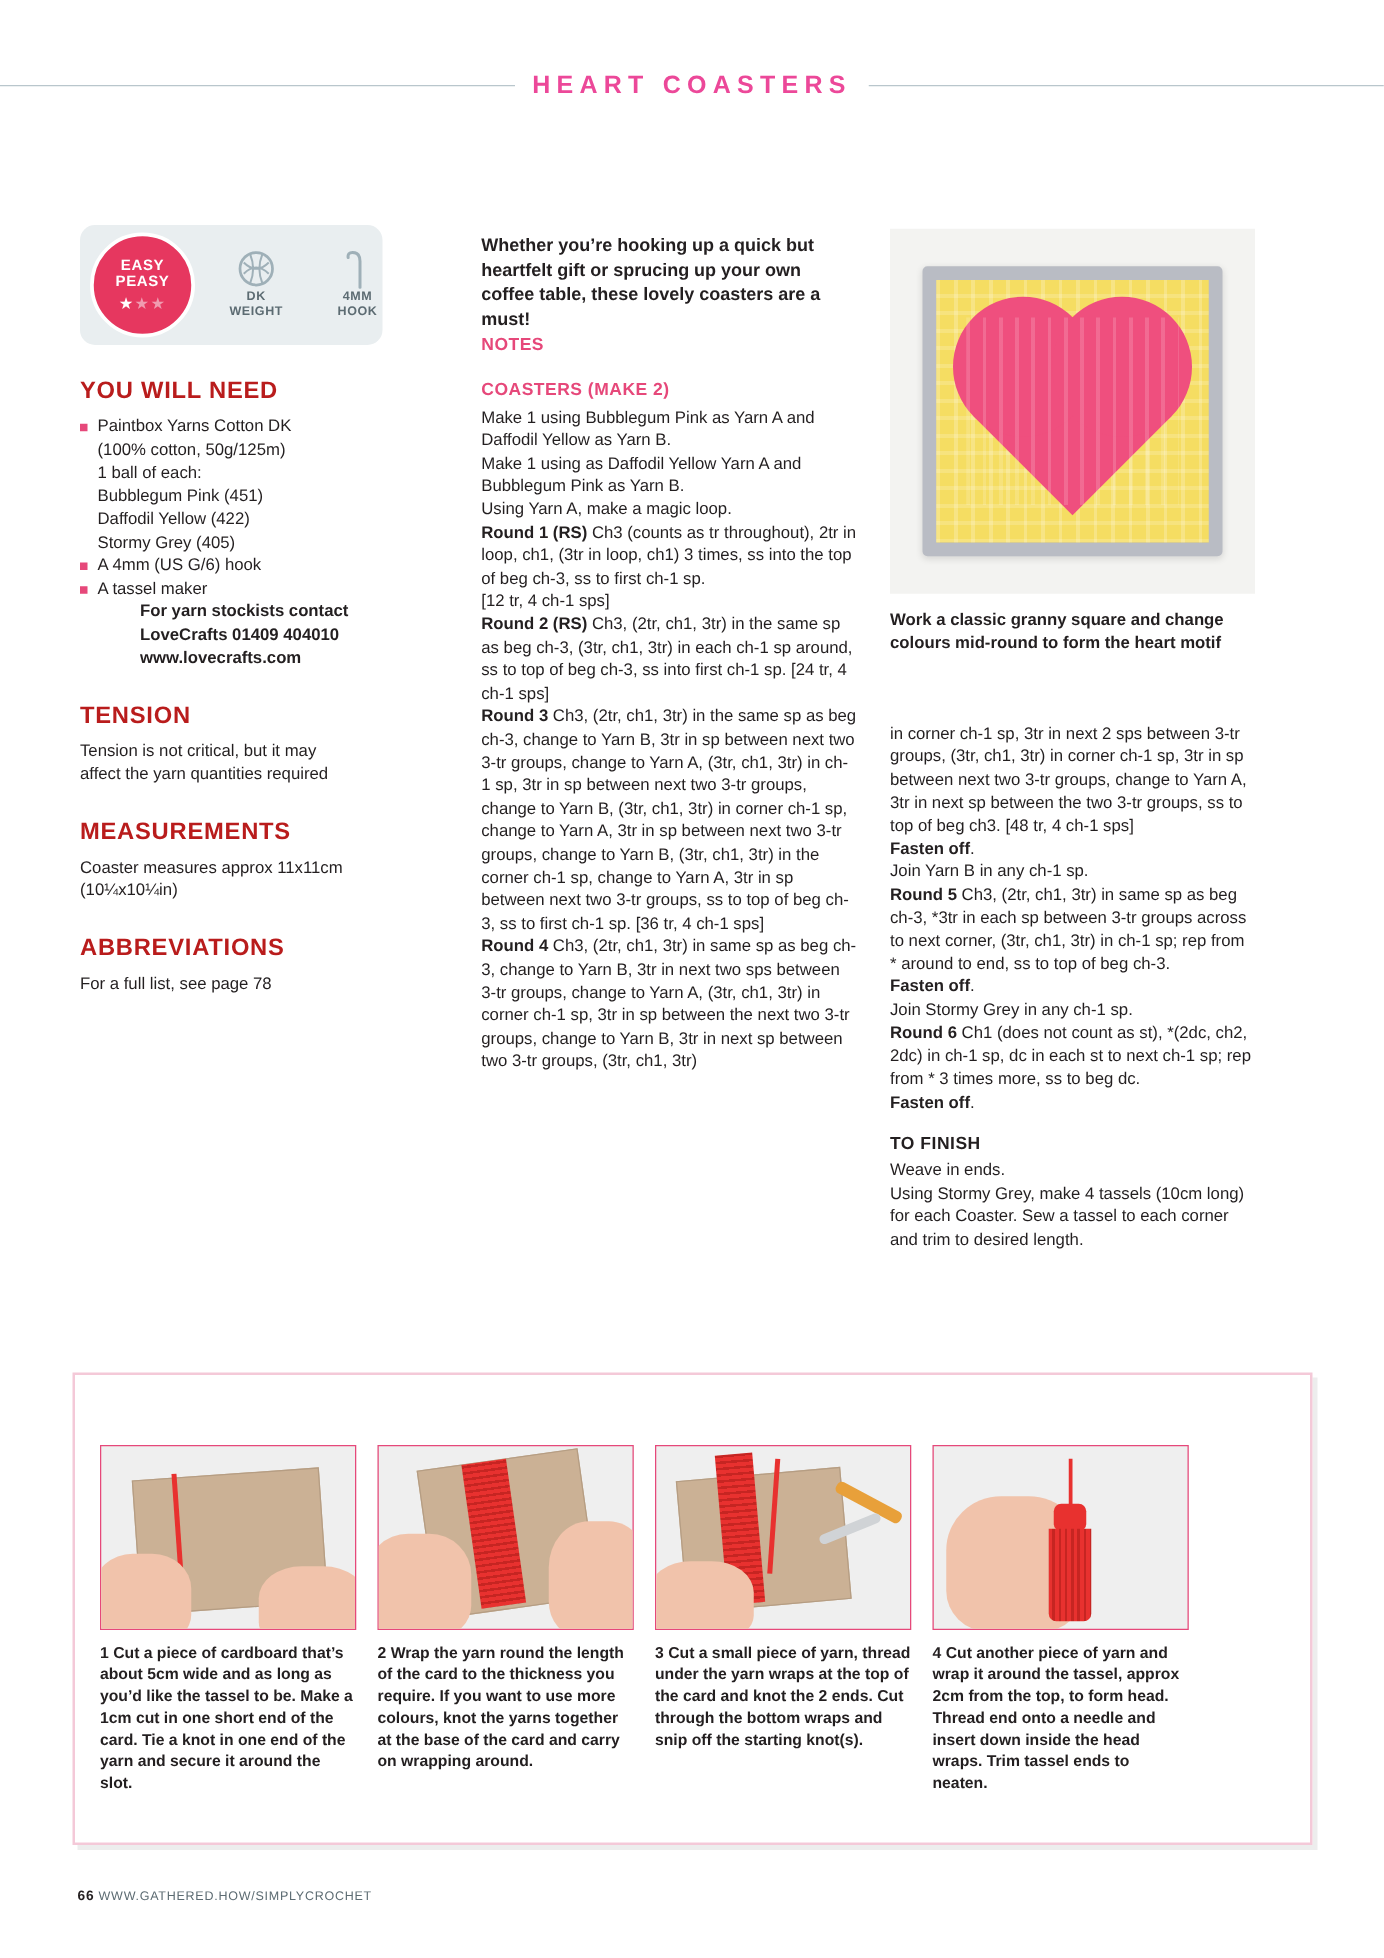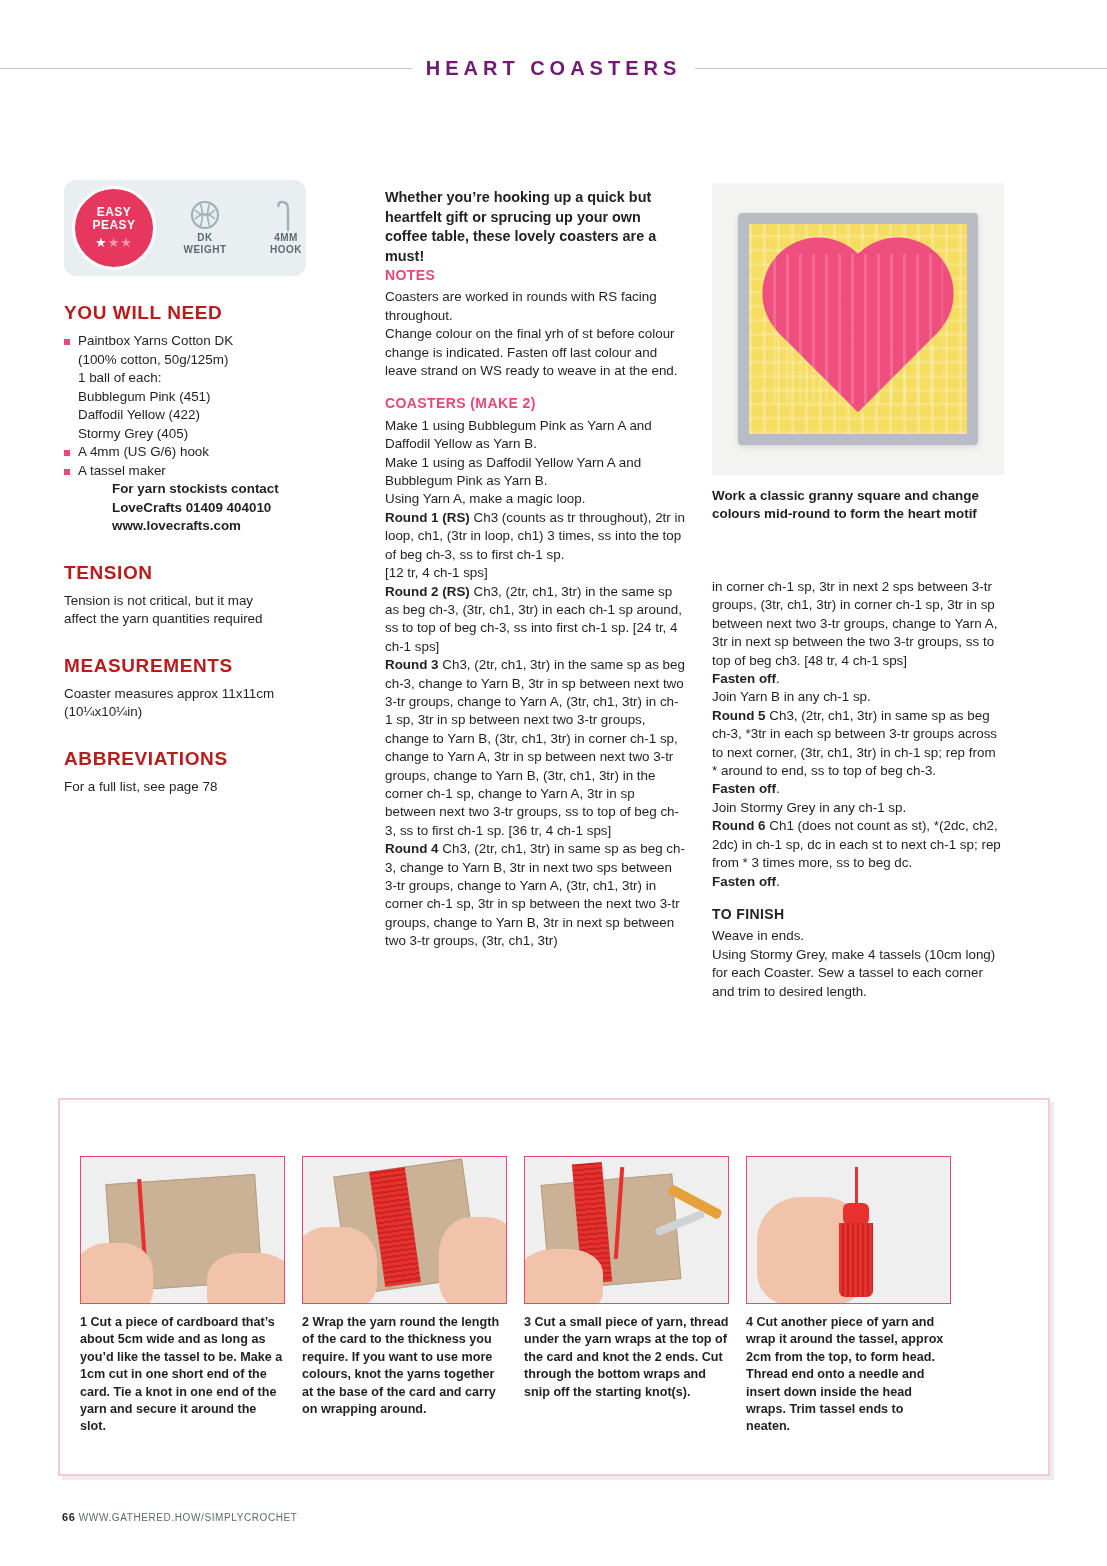--- a/index.html
+++ b/index.html
@@ -28,21 +28,21 @@
   .header-rule {
     flex: 1 1 auto;
     height: 1px;
     background: #b9c6cc;
   }
   .header-rule.left { margin-right: 14px; margin-left: 0; }
   .header-rule.right { margin-left: 14px; margin-right: 0; }
   .header-title {
     font-size: 20px;
     letter-spacing: 5px;
-    color: #701a75;
+    color: #ec4899;
     font-weight: bold;
     white-space: nowrap;
   }
 
   
   .left-col {
     position: absolute;
     left: 64px;
     top: 180px;
     width: 262px;
@@ -345,22 +345,20 @@
   <p>(10¼x10¼in)</p>
 
   <h2 class="section">ABBREVIATIONS</h2>
   <p class="muted">For a full list, see page 78</p>
 </div>
 
 <div class="mid-col">
   <p class="intro">Whether you’re hooking up a quick but heartfelt gift or sprucing up your own coffee table, these lovely coasters are a must!</p>
 
   <h3 class="sub">NOTES</h3>
-  <p style="white-space:pre-line">Coasters are worked in rounds with RS facing throughout.
-Change colour on the final yrh of st before colour change is indicated. Fasten off last colour and leave strand on WS ready to weave in at the end.</p>
 
   <div class="gap"></div>
   <h3 class="sub">COASTERS (MAKE 2)</h3>
   <p style="white-space:pre-line">Make 1 using Bubblegum Pink as Yarn A and Daffodil Yellow as Yarn B.
 Make 1 using as Daffodil Yellow Yarn A and Bubblegum Pink as Yarn B.
 Using Yarn A, make a magic loop.</p>
 
   <p><span class="strong">Round 1 (RS)</span><span style="white-space:pre-line"> Ch3 (counts as tr throughout), 2tr in loop, ch1, (3tr in loop, ch1) 3 times, ss into the top of beg ch-3, ss to first ch-1 sp.
 [12 tr, 4 ch-1 sps]</span></p>
   <p><span class="strong">Round 2 (RS)</span><span> Ch3, (2tr, ch1, 3tr) in the same sp as beg ch-3, (3tr, ch1, 3tr) in each ch-1 sp around, ss to top of beg ch-3, ss into first ch-1 sp. [24 tr, 4 ch-1 sps]</span></p>

